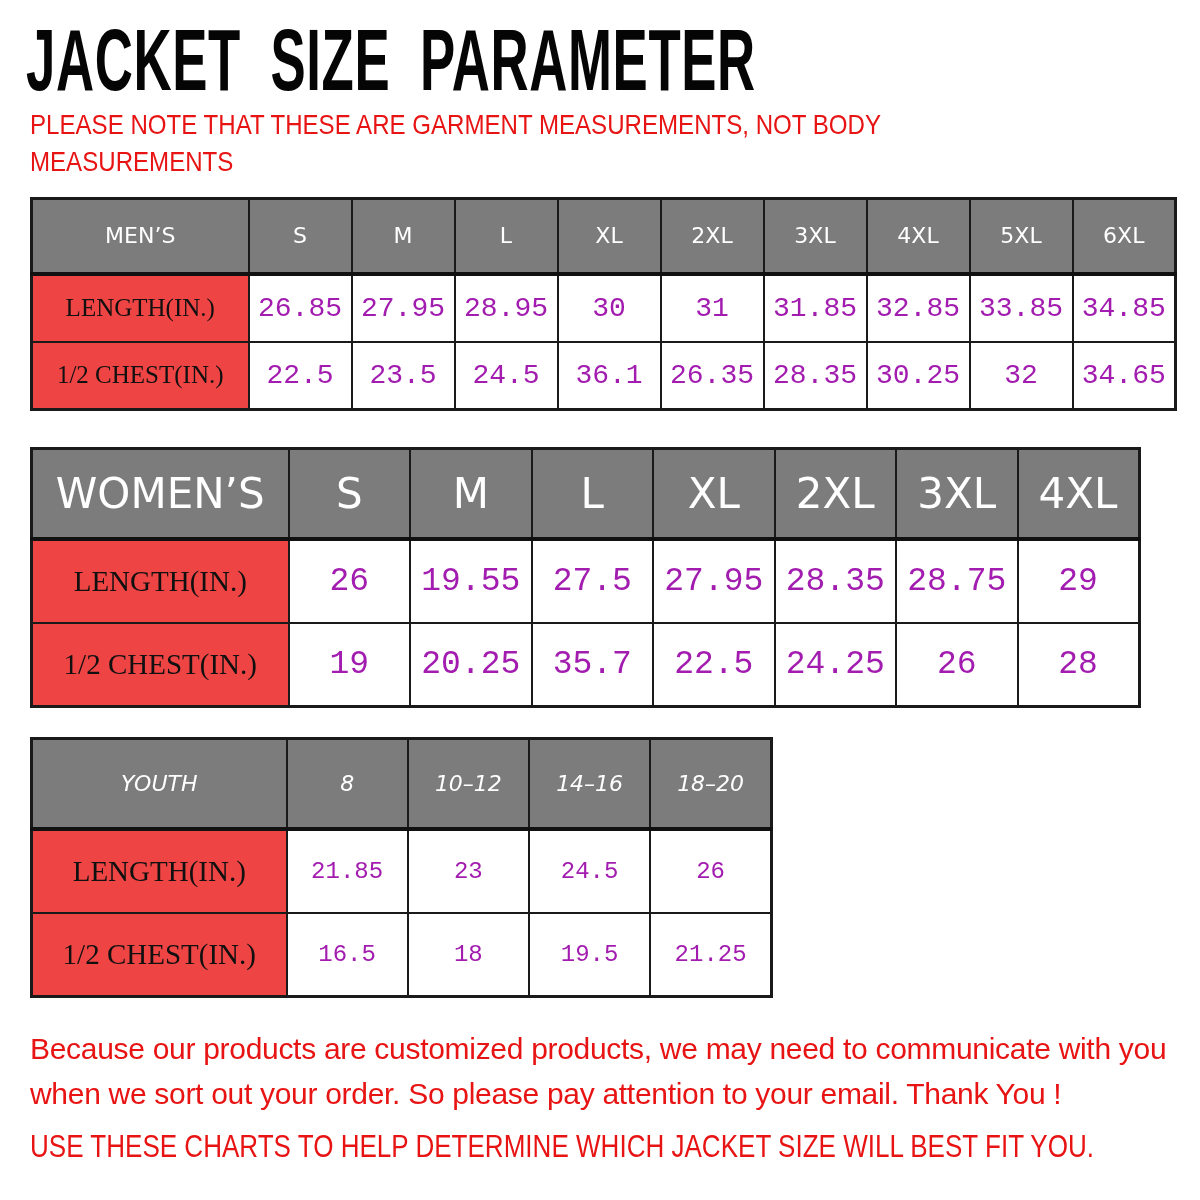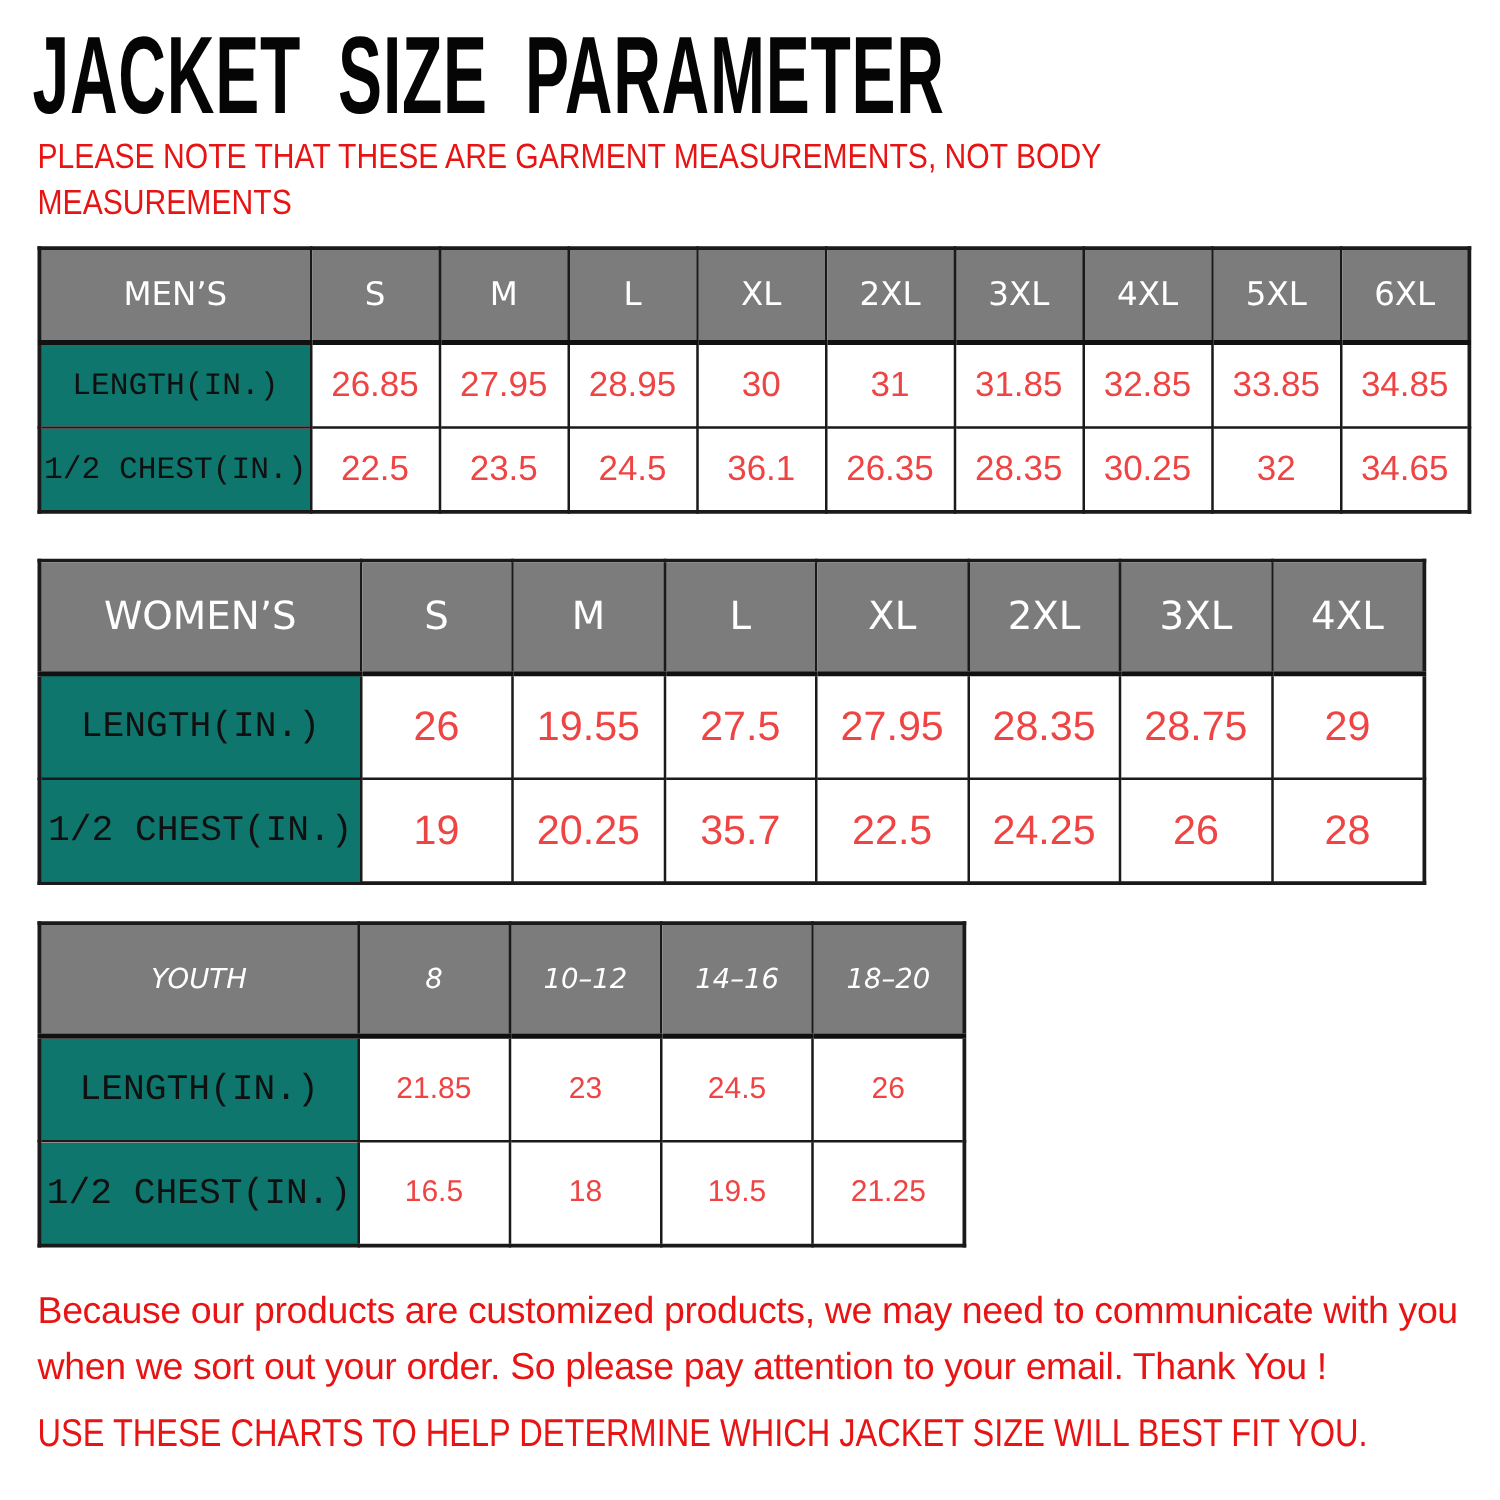--- a/index.html
+++ b/index.html
@@ -33,41 +33,41 @@
     border:2px solid var(--table-border,#1a1a1a);
     text-align:center;vertical-align:middle;padding:0;overflow:hidden;
   }
   .size-table thead th{
     background:var(--header-gray,#7c7c7c);
     color:var(--header-text,#ffffff);
     font-family:"DejaVu Sans",sans-serif;font-weight:400;
     border-bottom:4px solid #111;
   }
   .size-table .rowlabel{
-    background:#0f766e;color:#101010;
+    background:#ef4444;color:#101010;
+    font-family:Liberation Serif, serif;font-weight:400;
+  }
+  .size-table .num{
+    color:#a21caf;
     font-family:Liberation Mono, monospace;font-weight:400;
-  }
-  .size-table .num{
-    color:#ef4444;
-    font-family:Liberation Sans, sans-serif;font-weight:400;
   }
 
   
   .mens{left:30px;top:197px;}
   .mens thead tr{height:75px;}
   .mens tbody tr{height:68px;}
-  .mens thead th{font-size:26px;}
+  .mens thead th{font-size:22px;}
   .mens .rowlabel{font-size:25px;}
   .mens .num{font-size:28px;}
 
   
   .womens{left:30px;top:447px;}
   .womens thead tr{height:90px;}
   .womens tbody tr{height:84px;}
-  .womens thead th{font-size:31px;}
+  .womens thead th{font-size:42px;}
   .womens .rowlabel{font-size:29px;}
   .womens .num{font-size:33px;}
 
   
   .youth{left:30px;top:737px;}
   .youth thead tr{height:90px;}
   .youth tbody tr{height:84px;}
   .youth thead th{font-size:22px;font-style:italic;}
   .youth .rowlabel{font-size:29px;}
   .youth .num{font-size:24px;}

